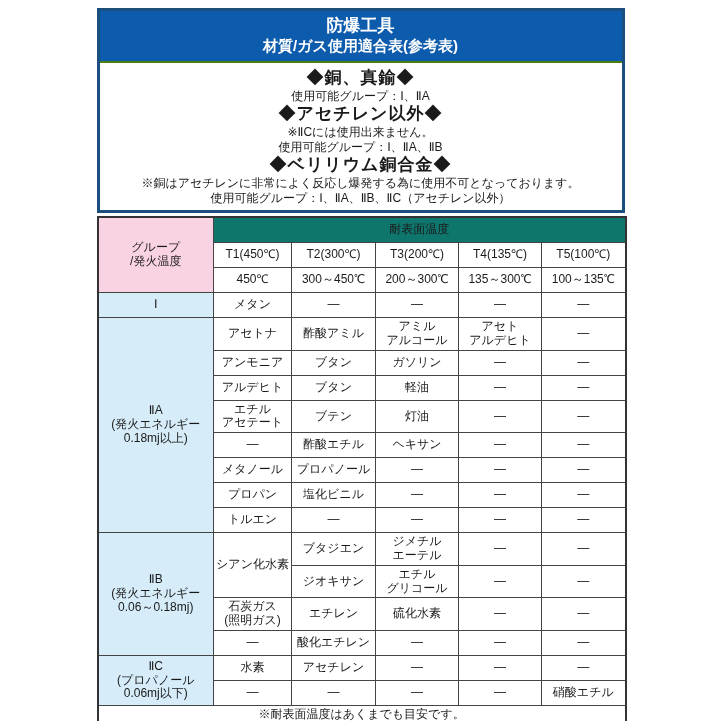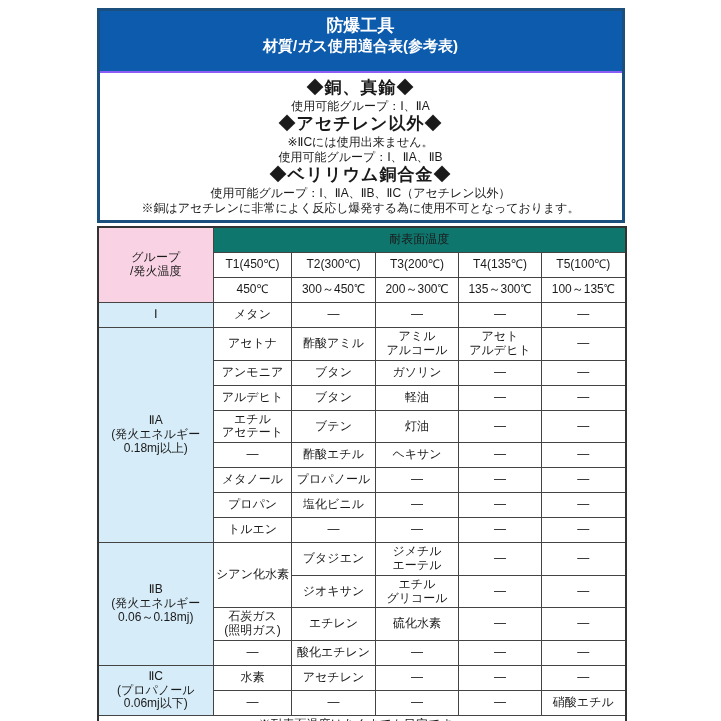--- a/index.html
+++ b/index.html
@@ -7,27 +7,27 @@
     width:721px; height:721px; background:#ffffff;
     font-family:"Liberation Sans", sans-serif;
     color:#1a1a1a;
   }
   .page { width:528px; margin:8px auto 0 auto; }
 
   
   .top-section { border:3px solid #1b507e; }
   .title-bar {
     background:#0d5bad; color:#ffffff; text-align:center;
-    padding:4px 0 15px 0;
+    padding:4px 0 5px 0;
   }
   .title    { font-size:17px; font-weight:bold; line-height:1.3; }
   .subtitle { font-size:15px; font-weight:bold; line-height:1.25; }
 
   .info-box {
-    background:#ffffff; border-top:2px solid #8b5cf6;
+    background:#ffffff; border-top:2px solid #4d7c0f;
     text-align:center; padding:4px 2px 5px 2px;
   }
   .mat-heading { font-size:17px; font-weight:bold; line-height:1.3; letter-spacing:1px; }
   .mat-line    { font-size:12px; line-height:1.2; }
 
   
   table.gas-table {
     width:528px; margin-top:3px;
     border-collapse:collapse; table-layout:fixed;
     border:2px solid #333333;
@@ -59,22 +59,22 @@
       <div class="title">防爆工具</div>
       <div class="subtitle">材質/ガス使用適合表(参考表)</div>
     </div>
     <div class="info-box">
       <div class="mat-heading">◆銅、真鍮◆</div>
       <div class="mat-line">使用可能グループ：Ⅰ、ⅡA</div>
       <div class="mat-heading">◆アセチレン以外◆</div>
       <div class="mat-line">※ⅡCには使用出来ません。</div>
       <div class="mat-line">使用可能グループ：Ⅰ、ⅡA、ⅡB</div>
       <div class="mat-heading">◆ベリリウム銅合金◆</div>
+      <div class="mat-line">※銅はアセチレンに非常によく反応し爆発する為に使用不可となっております。</div>
       <div class="mat-line">使用可能グループ：Ⅰ、ⅡA、ⅡB、ⅡC（アセチレン以外）</div>
-      <div class="mat-line">※銅はアセチレンに非常によく反応し爆発する為に使用不可となっております。</div>
     </div>
   </div>
 
   <table class="gas-table">
     <colgroup>
       <col style="width:116px">
       <col style="width:78px">
       <col style="width:84px">
       <col style="width:83px">
       <col style="width:83px">

